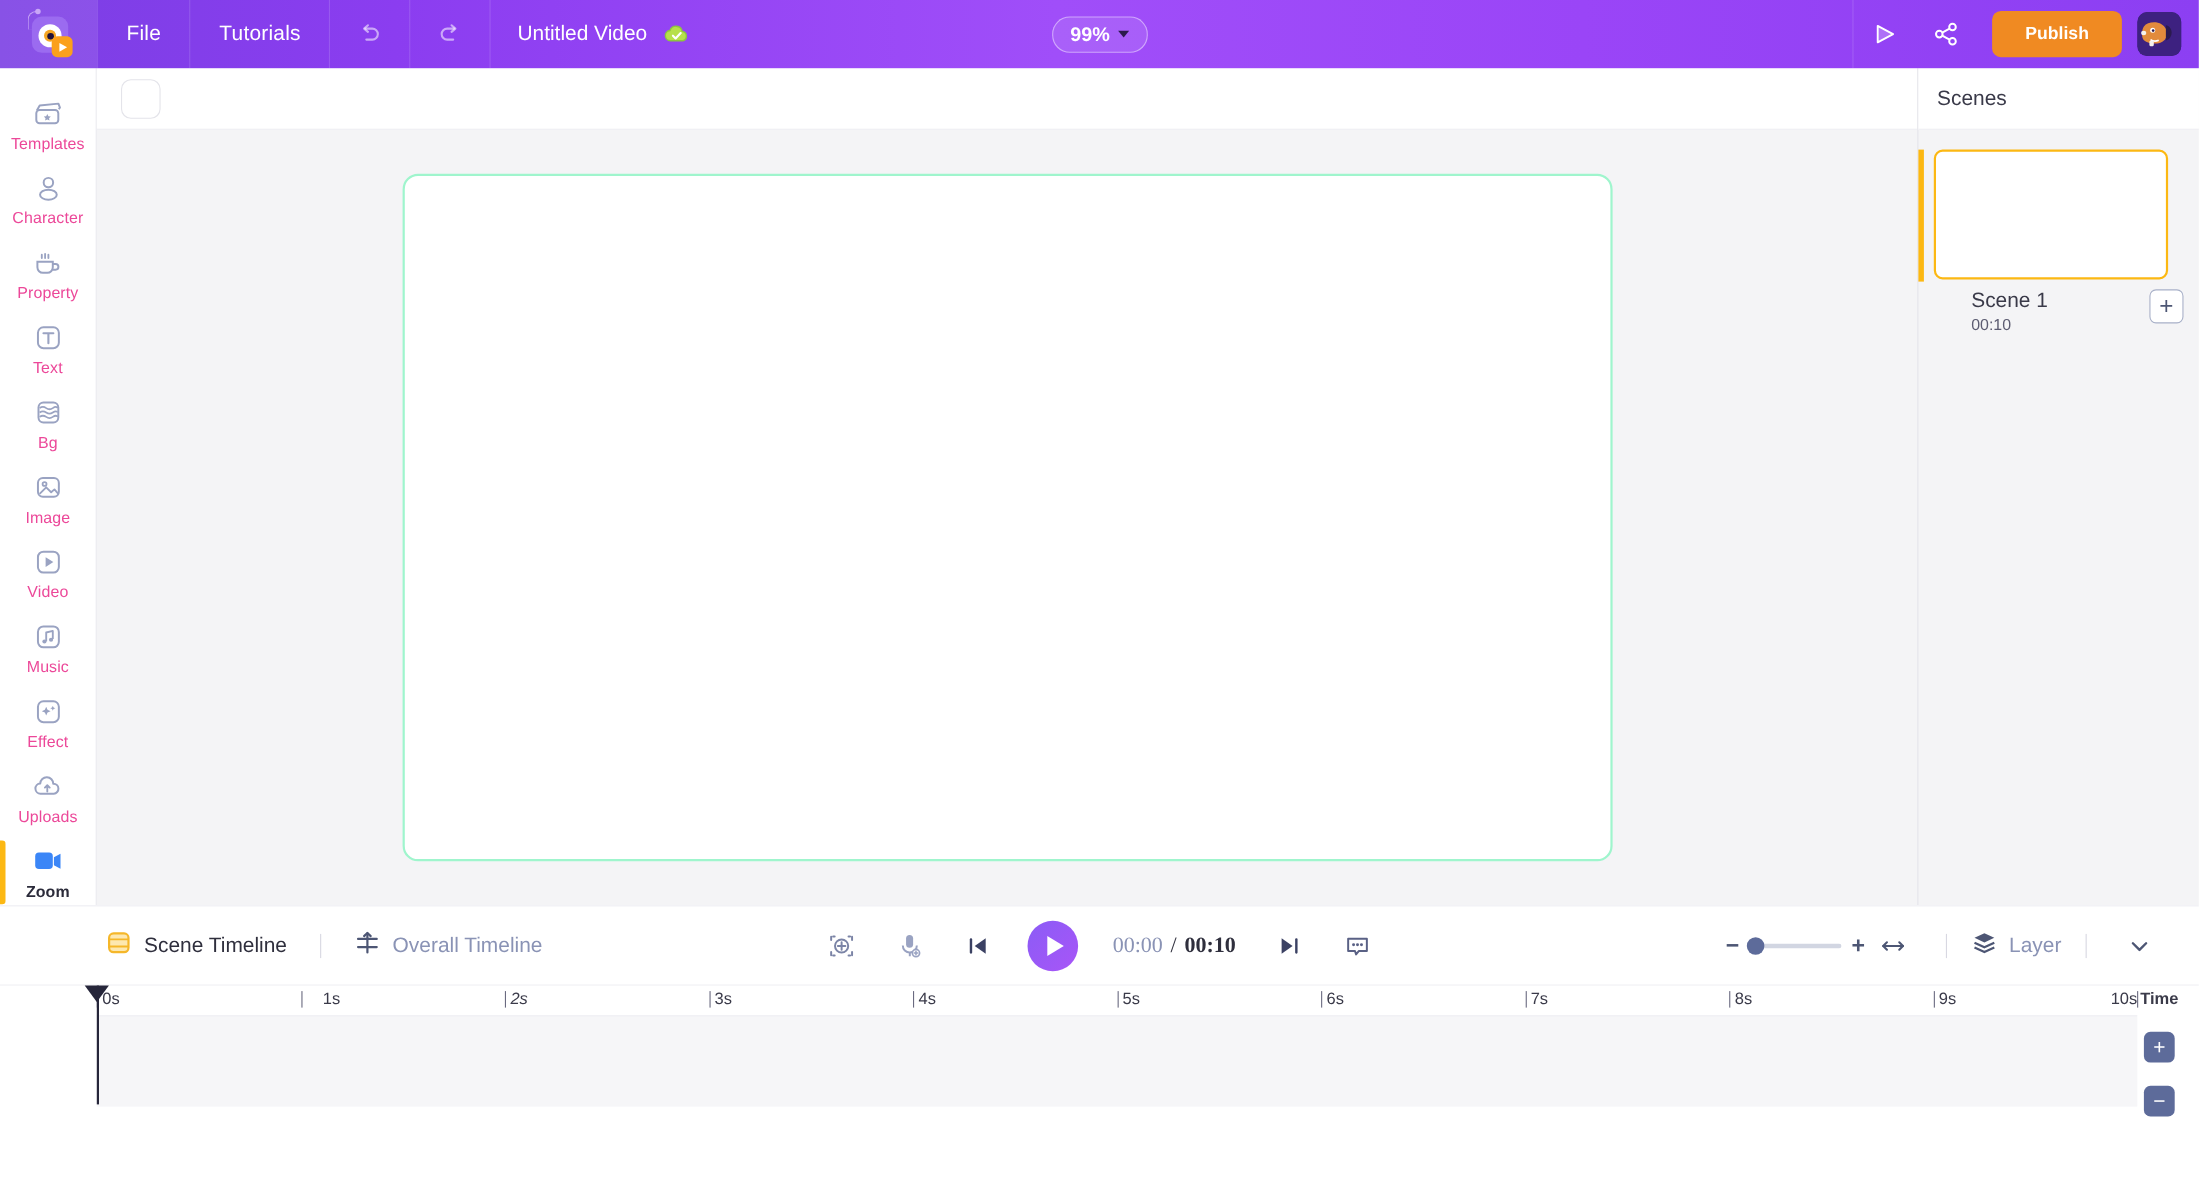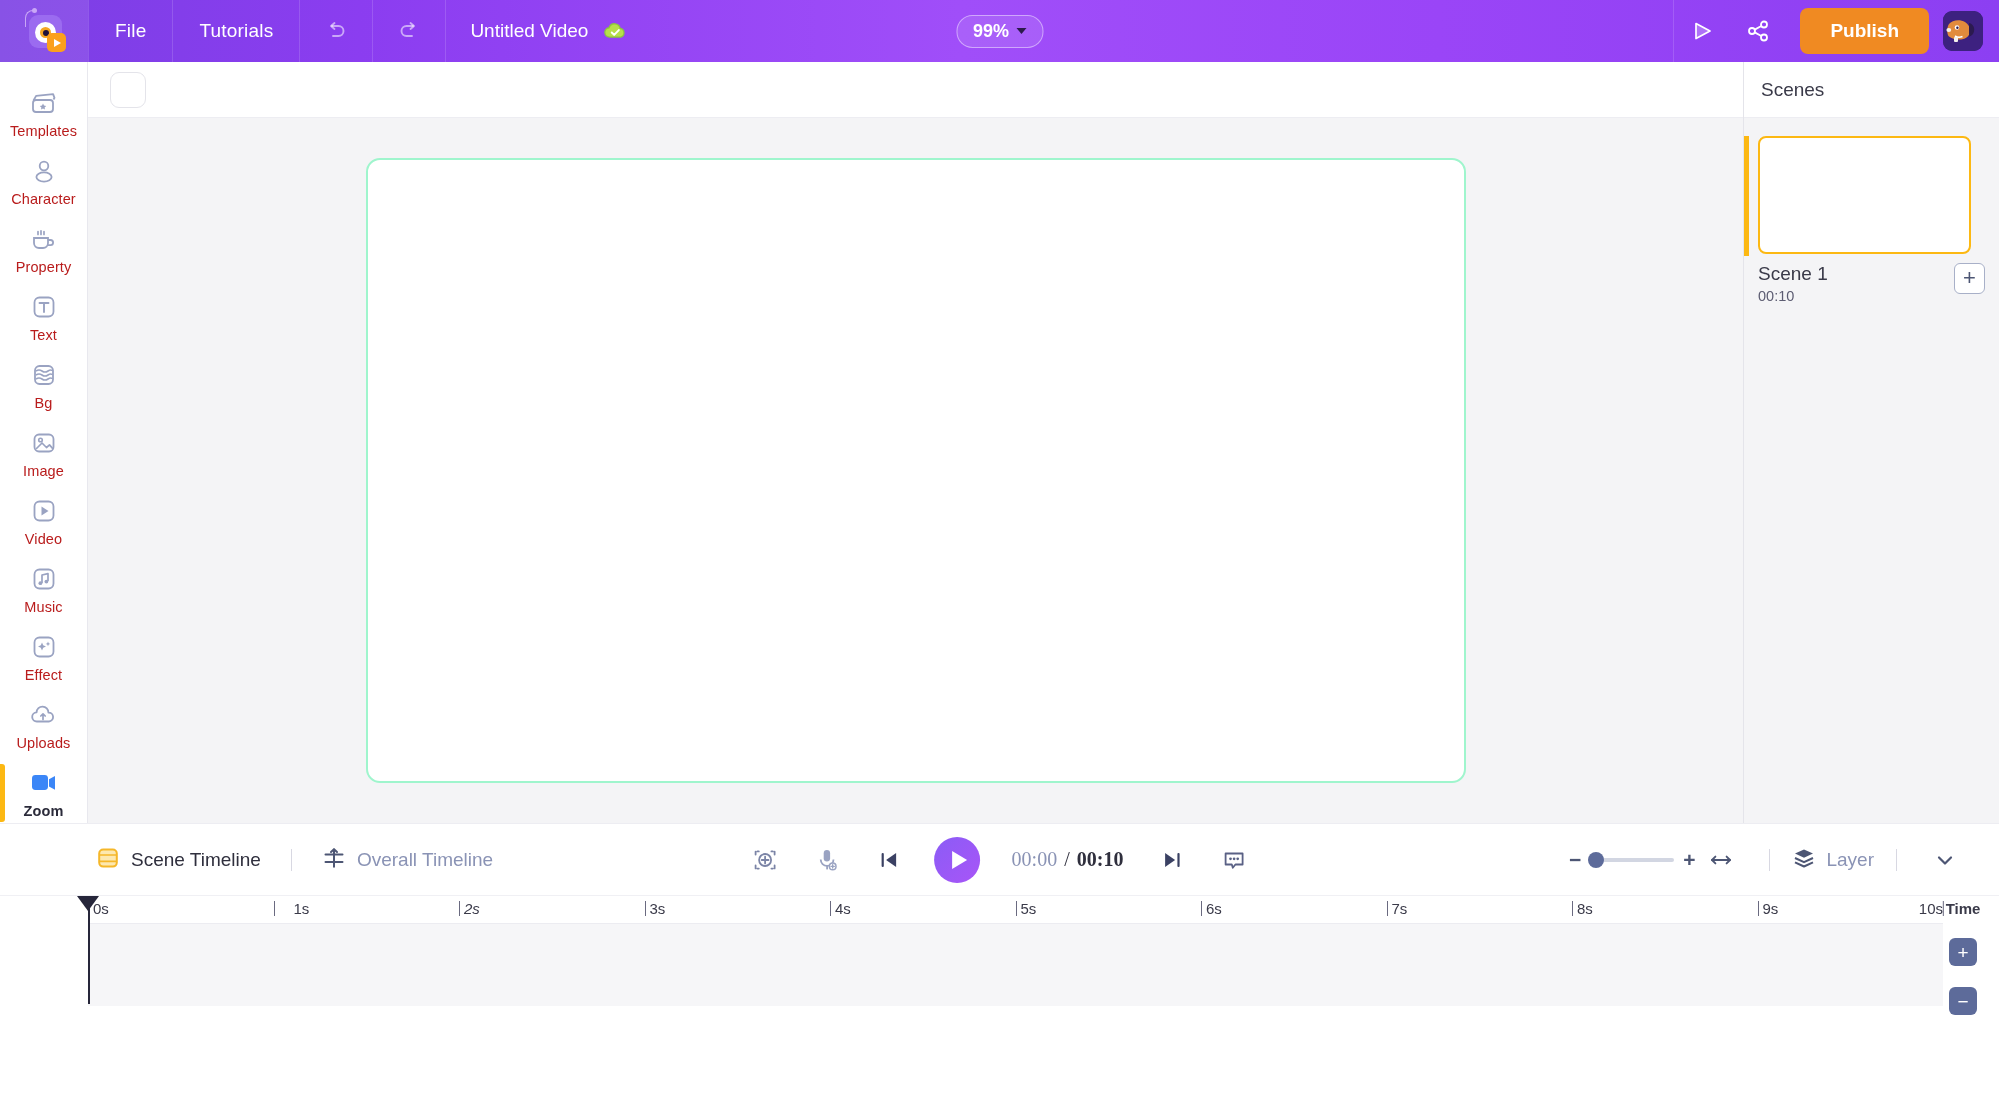--- a/index.html
+++ b/index.html
@@ -81,21 +81,21 @@
     background: rgba(255,255,255,0.10);
     padding: 5px 16px; cursor: pointer;
   }
   .tb-zoom-val { font-size: 18px; color: #fff; font-weight: 600; }
   .caret-dn { width: 0; height: 0; border-left: 5px solid transparent; border-right: 5px solid transparent; border-top: 6px solid #2c1a4d; }
 
   .tb-right { margin-left: auto; display: flex; align-items: center; height: 62px; }
   .tb-sep { width: 1px; height: 62px; background: rgba(255,255,255,0.14); }
   .tb-rbtn { width: 56px; height: 62px; display: flex; align-items: center; justify-content: center; cursor: pointer; }
   .publish-btn {
-    background: #f08a22; color: #fff; font-size: 19px; font-weight: 600;
+    background: #f08a22; color: #fff; font-size: 16px; font-weight: 600;
     border: none; border-radius: 8px; padding: 12px 30px; margin: 0 14px; cursor: pointer;
     font-family: "Liberation Sans", sans-serif;
   }
   .avatar {
     width: 40px; height: 40px; border-radius: 9px; margin-right: 16px;
     background: #3b1f7a; position: relative; overflow: hidden; cursor: pointer;
   }
   .avatar svg { display: block; }
 
   
@@ -106,21 +106,21 @@
     width: 88px; flex: 0 0 88px; background: #ffffff;
     border-right: 1px solid #e8e8ee;
     display: flex; flex-direction: column; align-items: center;
     padding-top: 16px; overflow: hidden;
   }
   .rail-item {
     width: 88px; padding: 9px 0 7px 0; display: flex; flex-direction: column; align-items: center;
     gap: 4px; cursor: pointer; position: relative;
   }
   .rail-item .rl {
-    font-size: 14.5px; color: #b91c1c; letter-spacing: .1px;
+    font-size: 14.5px; color: #ec4899; letter-spacing: .1px;
   }
   .rail-item.active .rl { color: #2b2b3a; font-weight: 600; }
   .rail-item.active::before {
     content: ""; position: absolute; left: 0; top: 6px; bottom: 4px; width: 5px;
     background: #fcb813; border-radius: 0 3px 3px 0;
   }
   .rail-ico { width: 34px; height: 32px; display: flex; align-items: center; justify-content: center; }
 
   
   .panel {
@@ -191,21 +191,21 @@
   .scenes-head-title { font-size: 19px; color: #3a3a49; }
   .scenes-body { padding: 18px 14px 0 14px; position: relative; }
   .scene-card { position: relative; }
   .scene-card::before {
     content: ""; position: absolute; left: -14px; top: 0; width: 5px; height: 120px; background: #fcb813;
   }
   .scene-thumb {
     width: 213px; height: 118px; background: #fff;
     border: 2.6px solid #fcb813; border-radius: 8px;
   }
-  .scene-meta { display: flex; align-items: flex-start; margin-top: 9px; }
+  .scene-meta { display: flex; align-items: flex-start; margin-top: 9px; margin-left: 34px; }
   .scene-name { font-size: 19px; color: #3a3a49; line-height: 1.15; }
   .scene-dur { font-size: 14.5px; color: #5c5c72; margin-top: 3px; }
   .add-scene {
     margin-left: auto; width: 31px; height: 31px; border: 1.6px solid #a8b0c8; border-radius: 6px;
     background: #fff; color: #4d5674; font-size: 22px; line-height: 27px; text-align: center;
     cursor: pointer; font-family: "Liberation Sans", sans-serif;
   }
 
   
   .timeline-wrap { flex: 0 0 270px; height: 270px; background: #fff; display: flex; flex-direction: column; border-top: 1px solid #ededf2; }

